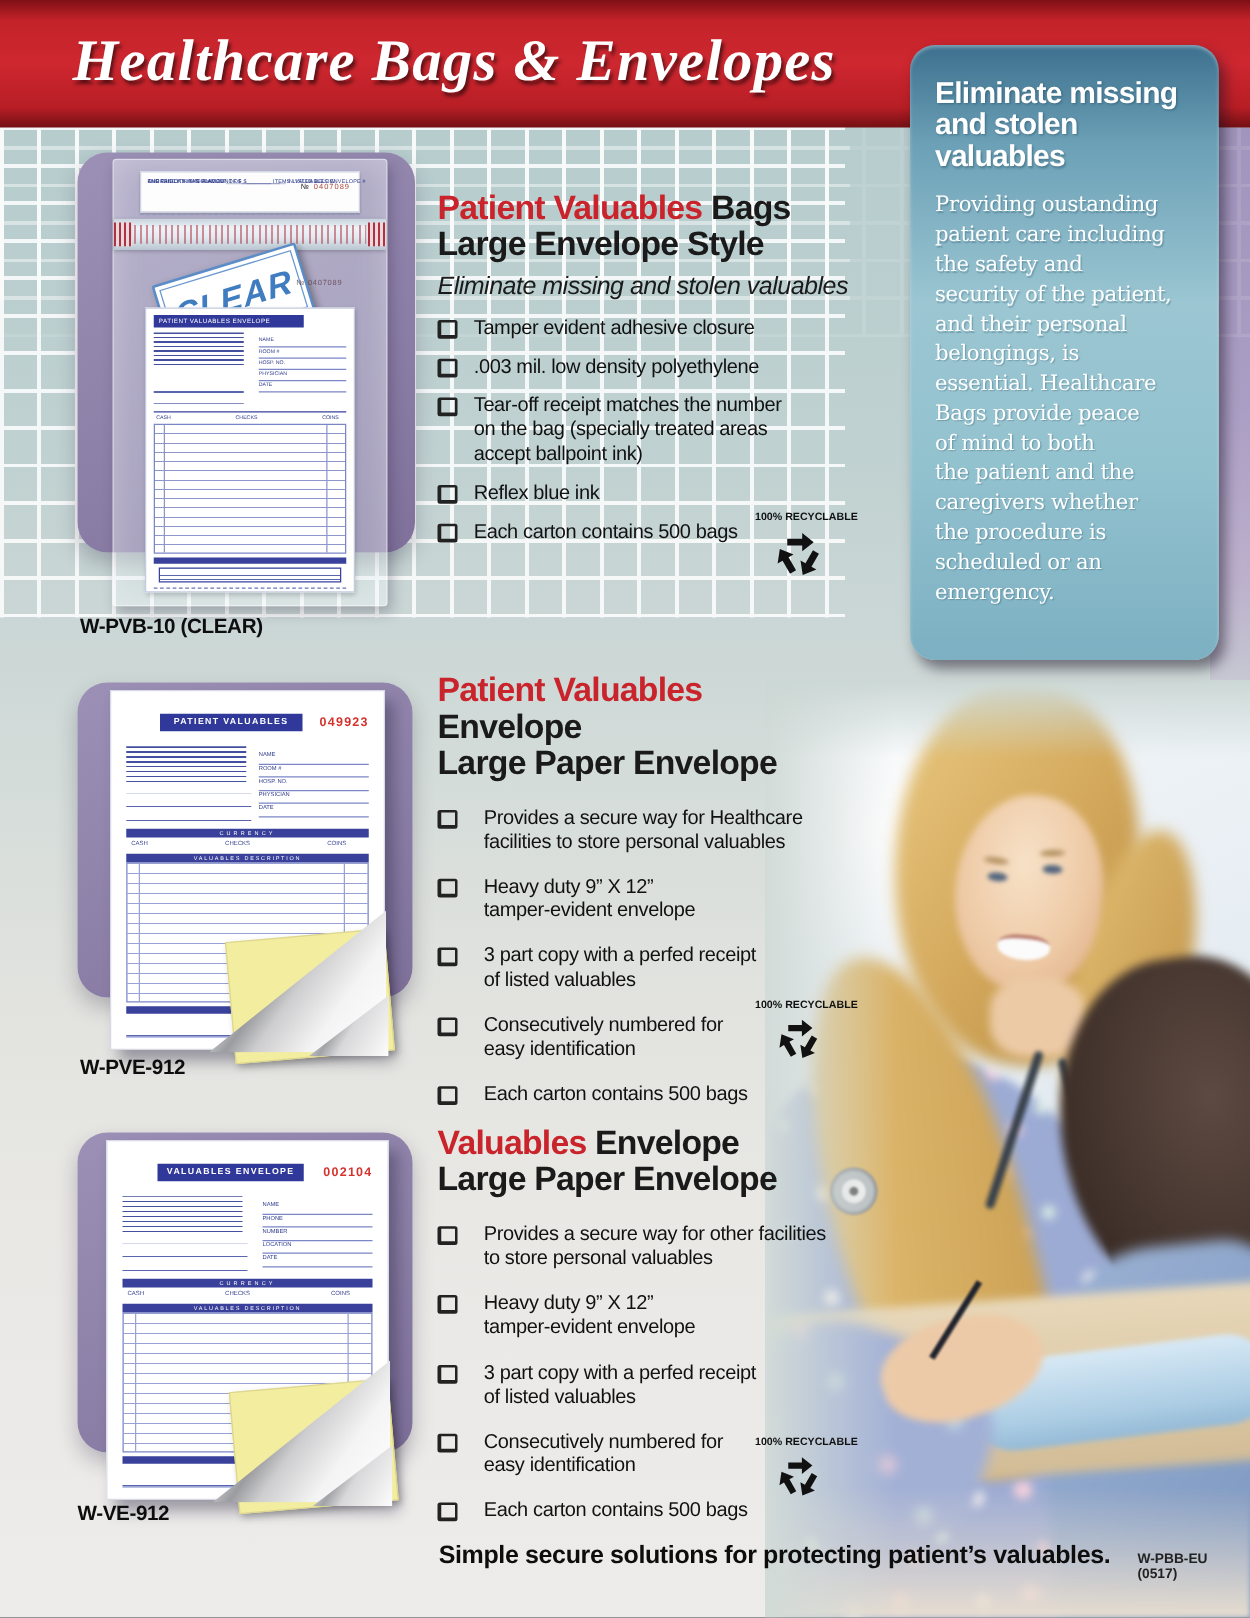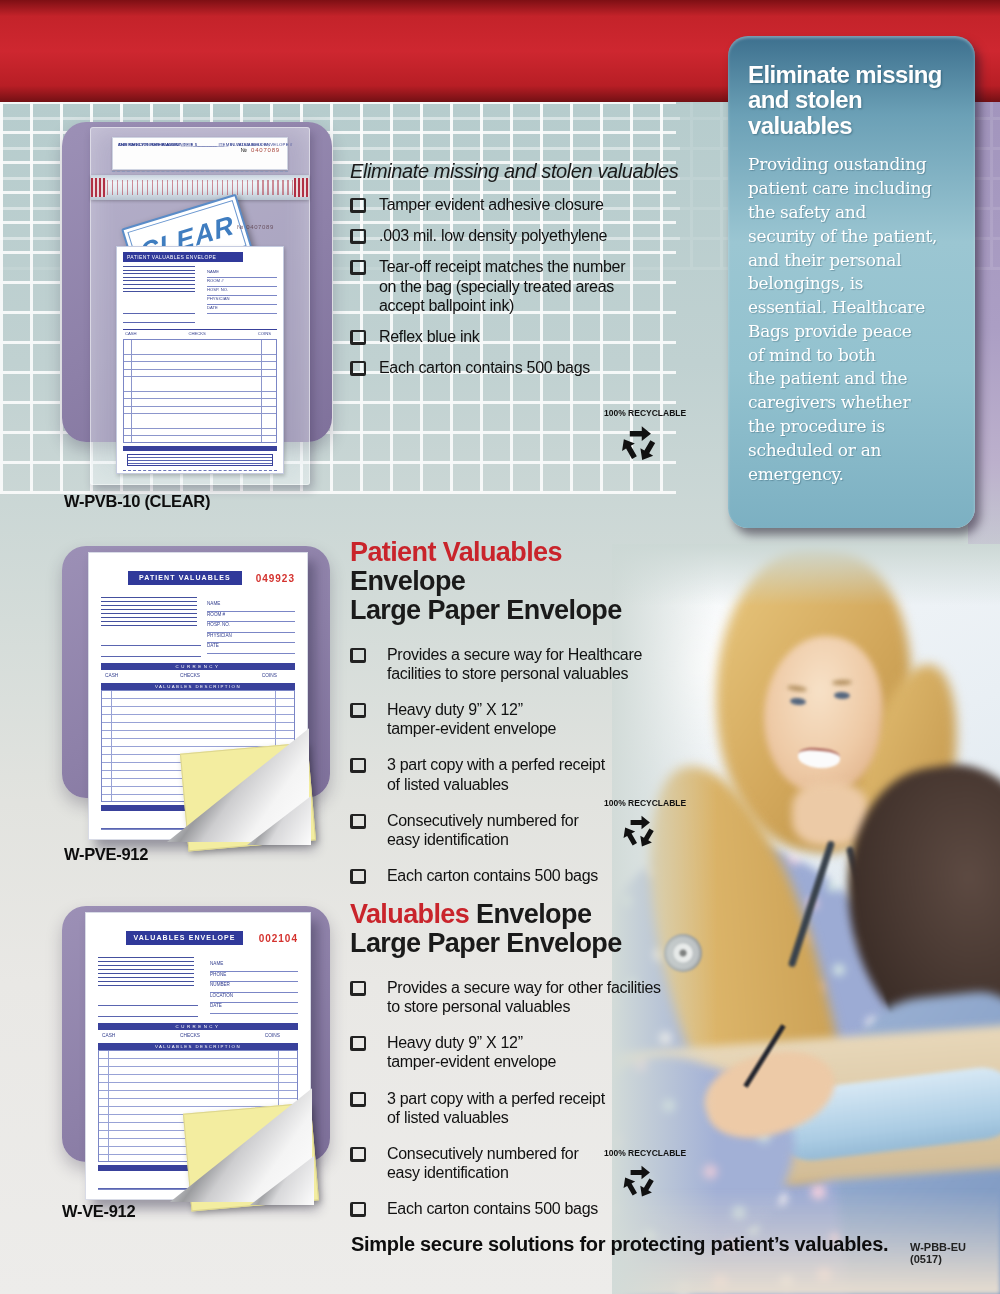--- a/index.html
+++ b/index.html
@@ -249,20 +249,21 @@
     <div class="ph-haze"></div>
     <div class="ph-fade-left"></div>
     <div class="ph-fade-top"></div>
   </div>
 
   <div class="grid grid-a"></div>
   <div class="grid grid-b"></div>
   <div class="grid grid-c"></div>
 
   <div class="abs banner"></div>
+  <div class="abs banner-title">Healthcare Bags &amp; Envelopes</div>
 
   <div class="abs sidebar">
     <h2>Eliminate missing
 and stolen valuables</h2>
     <div class="sb-body">Providing oustanding
 patient care including
 the safety and
 security of the patient,
 and their personal
 belongings, is
@@ -369,20 +370,24 @@
     <div class="ftable"></div>
     <div class="fband"></div>
     <div class="fbot"></div>
     <div class="curl-yellow"></div>
     <div class="curl-flap"></div>
     <div class="curl-flap2"></div>
   </div>
   <div class="abs sku" style="left:62px;top:1202px;">W-VE-912</div>
 
   <div class="abs sec" style="left:350px;top:152px;">
+    <div class="sec-title">
+      <span class="red">Patient Valuables</span><span> Bags</span><br>
+      <span>Large Envelope Style</span>
+    </div>
     <div class="sec-tagline">Eliminate missing and stolen valuables</div>
     <div class="feat gap1">
         <span class="bullet"></span>
         <span class="feat-text">Tamper evident adhesive closure</span>
       </div>
     <div class="feat gap1">
         <span class="bullet"></span>
         <span class="feat-text">.003 mil. low density polyethylene</span>
       </div>
     <div class="feat gap1">

